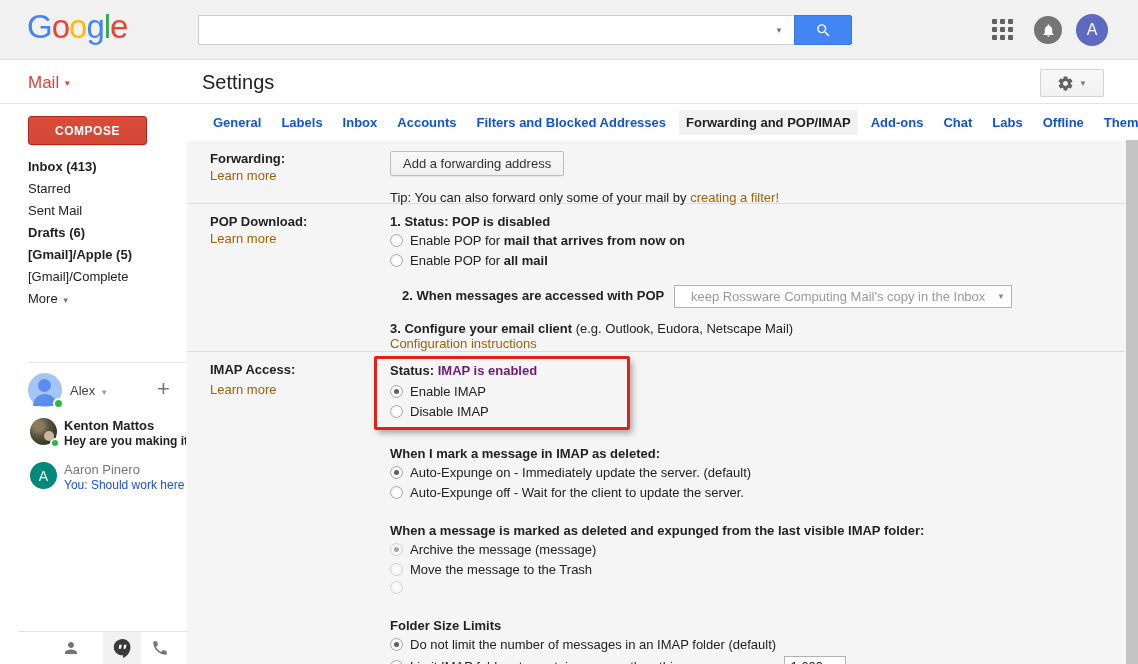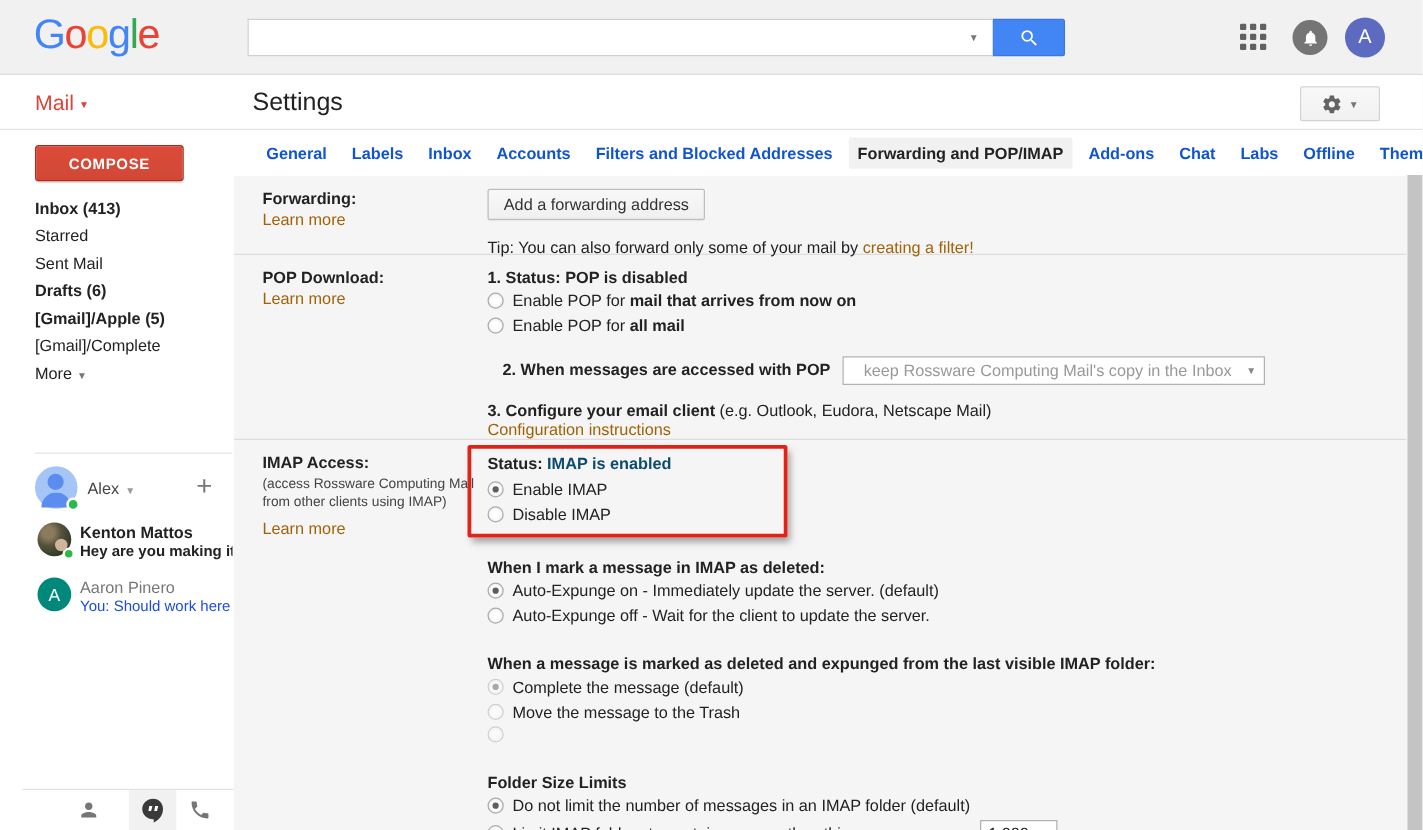--- a/index.html
+++ b/index.html
@@ -307,27 +307,26 @@
           <div class="sect" style="margin-top:13px;">
             <span class="b">3. Configure your email client</span><span> (e.g. Outlook, Eudora, Netscape Mail)</span>
           </div>
           <div><a class="link">Configuration instructions</a></div>
         </div>
       </section>
 
       <section class="row">
         <div class="rowleft">
           <div class="rtitle">IMAP Access:</div>
-          <div class="subt">(access Rossware Computing Mail from other clients using IMAP)</div>
           <a class="link learn" style="margin-top:5px;">Learn more</a>
         </div>
         <div class="rowright">
           <div class="statusline">
             <span class="b">Status:</span>
-            <span class="green" style="color: #0c4a6e;">IMAP is enabled</span>
+            <span class="green" style="color: #701a75;">IMAP is enabled</span>
           </div>
           <div class="radio-row" style="margin-top:5px;">
             <span class="radio checked"></span>
             <span>Enable IMAP</span>
           </div>
           <div class="radio-row">
             <span class="radio"></span>
             <span>Disable IMAP</span>
           </div>
 
@@ -340,21 +339,21 @@
             <div class="radio-row">
               <span class="radio"></span>
               <span>Auto-Expunge off - Wait for the client to update the server.</span>
             </div>
           </div>
 
           <div class="sect" style="margin-top:22px;">
             <div class="h">When a message is marked as deleted and expunged from the last visible IMAP folder:</div>
             <div class="radio-row dimmed">
               <span class="radio checked"></span>
-              <span>Complete the message (default)</span>
+              <span>Archive the message (message)</span>
             </div>
             <div class="radio-row dimmed">
               <span class="radio"></span>
               <span>Move the message to the Trash</span>
             </div>
             <div class="radio-row dimmed">
               <span class="radio"></span>
             </div>
           </div>
 

